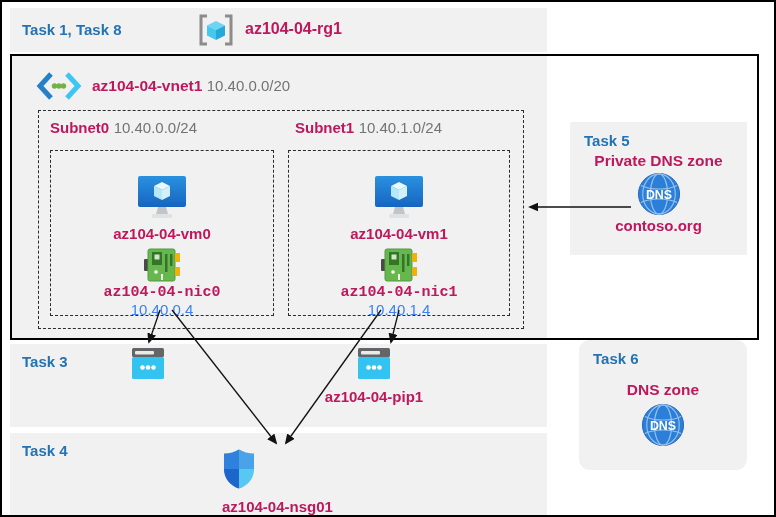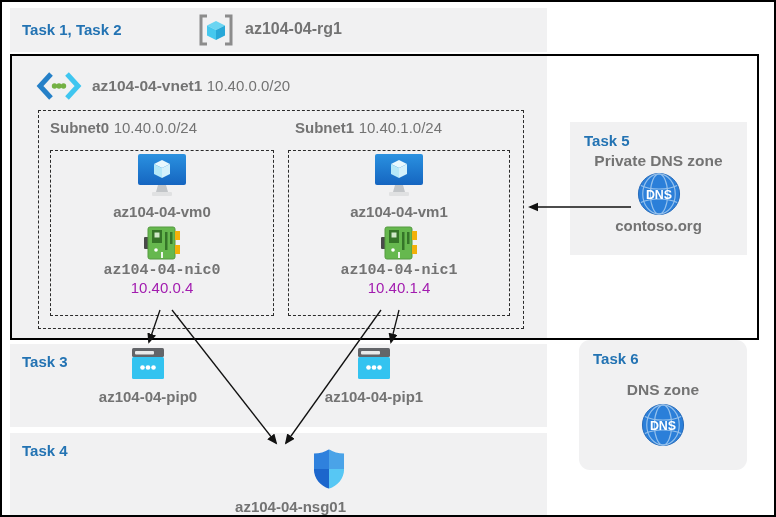--- a/index.html
+++ b/index.html
@@ -4,56 +4,56 @@
 <style>
   * { margin:0; padding:0; box-sizing:border-box; }
   body { background:#fff; font-family:"Liberation Sans", sans-serif; }
   #canvas {
     position:relative; width:776px; height:517px;
     background:#fff; border:2px solid #000; overflow:hidden;
   }
   .abs { position:absolute; }
   .band { background:#f1f1f2; }
   .task-label { color:#2373b3; font-weight:bold; font-size:15px; white-space:nowrap; }
-  .lbl { font-weight:bold; font-size:15px; color:#737373; white-space:nowrap; }
+  .lbl { font-weight:bold; font-size:15px; color:#be185d; white-space:nowrap; }
   .cidr { font-weight:normal; font-size:15px; color:#737373; }
-  .ip { font-weight:normal; font-size:15px; color:#a21caf; }
+  .ip { font-weight:normal; font-size:15px; color:#3b82f6; }
   .vnet-box {
     left:8px; top:52px; width:749px; height:286px;
     border:2px solid #000; background:transparent;
   }
   .vnet-gray { left:10px; top:54px; width:535px; height:282px; background:#f1f1f2; }
   .dashed { border:1px dashed #2b2b2b; background:transparent; }
   .dashed-container { left:36px; top:108px; width:486px; height:219px; }
-  .subnet-box { top:148px; height:166px; display:flex; flex-direction:column; align-items:center; padding-top:2px; }
+  .subnet-box { top:148px; height:166px; display:flex; flex-direction:column; align-items:center; padding-top:24px; }
   .subnet-box .vm-icon { width:50px; height:46px; }
   .subnet-box .vm-name { margin-top:4px; }
   .subnet-box .nic-icon { width:36px; height:34px; margin-top:6px; }
   .subnet-box .nic-name { margin-top:2px;font-family:Liberation Mono, monospace; }
   .side-box { background:#f1f1f2; display:flex; flex-direction:column; align-items:center; }
   .side-box .task-label { align-self:flex-start; margin:10px 0 0 14px; }
   .pip-group { top:346px; width:120px; display:flex; flex-direction:column; align-items:center; }
   .pip-group svg { width:32px; height:31px; }
   .pip-group .lbl { margin-top:5px; }
-  .nsg-group { left:204px; top:445px; width:140px; display:flex; flex-direction:column; align-items:flex-end; }
+  .nsg-group { left:220px; top:445px; width:140px; display:flex; flex-direction:column; align-items:flex-start; }
   .nsg-group svg { width:34px; height:44px; }
   .nsg-group .lbl { margin-top:3px; }
   .overlay { position:absolute; left:0; top:0; width:776px; height:517px; pointer-events:none; }
 </style>
 </head>
 <body>
 
 <div id="canvas">
 
   <div class="abs band" style="left:8px; top:6px; width:537px; height:44px;"></div>
   <div class="abs vnet-gray"></div>
   <div class="abs band" style="left:8px; top:342px; width:537px; height:83px;"></div>
   <div class="abs band" style="left:8px; top:431px; width:537px; height:82px;"></div>
 
-  <div class="abs task-label" style="left:20px; top:19px;">Task 1, Task 2</div>
+  <div class="abs task-label" style="left:20px; top:19px;">Task 1, Task 8</div>
   <div class="abs" style="left:195px; top:11px; width:38px; height:34px;">
     <svg viewBox="0 0 38 34" width="38" height="34">
       <path d="M10,3 H4 V31 H10" stroke="#8c8c8c" stroke-width="3" fill="none"></path>
       <path d="M28,3 H34 V31 H28" stroke="#8c8c8c" stroke-width="3" fill="none"></path>
       <polygon points="19,8 28,12.5 19,17 10,12.5" fill="#6bd5f2"></polygon>
       <polygon points="10,12.5 19,17 19,27 10,22.5" fill="#45c8ee"></polygon>
       <polygon points="28,12.5 19,17 19,27 28,22.5" fill="#28a8d8"></polygon>
     </svg>
   </div>
   <div class="abs lbl" style="left:243px; top:18px; font-size:16px;">az104-04-rg1</div>
@@ -189,21 +189,20 @@
     <span>
       <svg viewBox="0 0 32 31" width="32" height="31">
         <rect x="0" y="0" width="32" height="9" rx="1.5" fill="#636569"></rect>
         <rect x="3" y="3" width="19" height="3.5" rx="1" fill="#e9eaea"></rect>
         <rect x="0" y="9" width="32" height="22" rx="1.5" fill="#33c3f0"></rect>
         <circle cx="10.5" cy="19.5" r="2.3" fill="#fff"></circle>
         <circle cx="16" cy="19.5" r="2.3" fill="#fff"></circle>
         <circle cx="21.5" cy="19.5" r="2.3" fill="#fff"></circle>
       </svg>
     </span>
-    <span class="lbl">az104-04-pip0</span>
   </div>
   <div class="abs pip-group" style="left:312px;">
     <span>
       <svg viewBox="0 0 32 31" width="32" height="31">
         <rect x="0" y="0" width="32" height="9" rx="1.5" fill="#636569"></rect>
         <rect x="3" y="3" width="19" height="3.5" rx="1" fill="#e9eaea"></rect>
         <rect x="0" y="9" width="32" height="22" rx="1.5" fill="#33c3f0"></rect>
         <circle cx="10.5" cy="19.5" r="2.3" fill="#fff"></circle>
         <circle cx="16" cy="19.5" r="2.3" fill="#fff"></circle>
         <circle cx="21.5" cy="19.5" r="2.3" fill="#fff"></circle>

